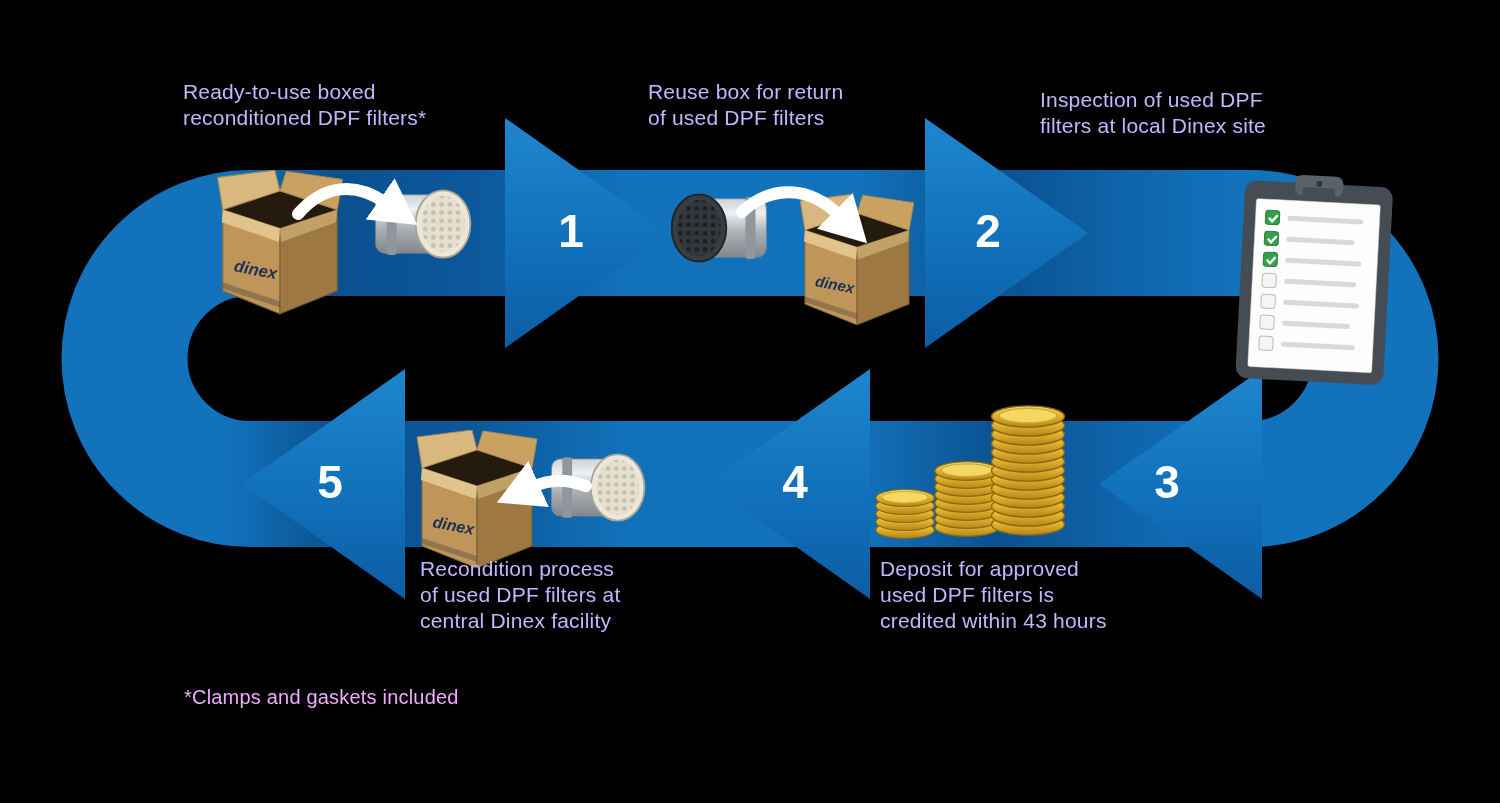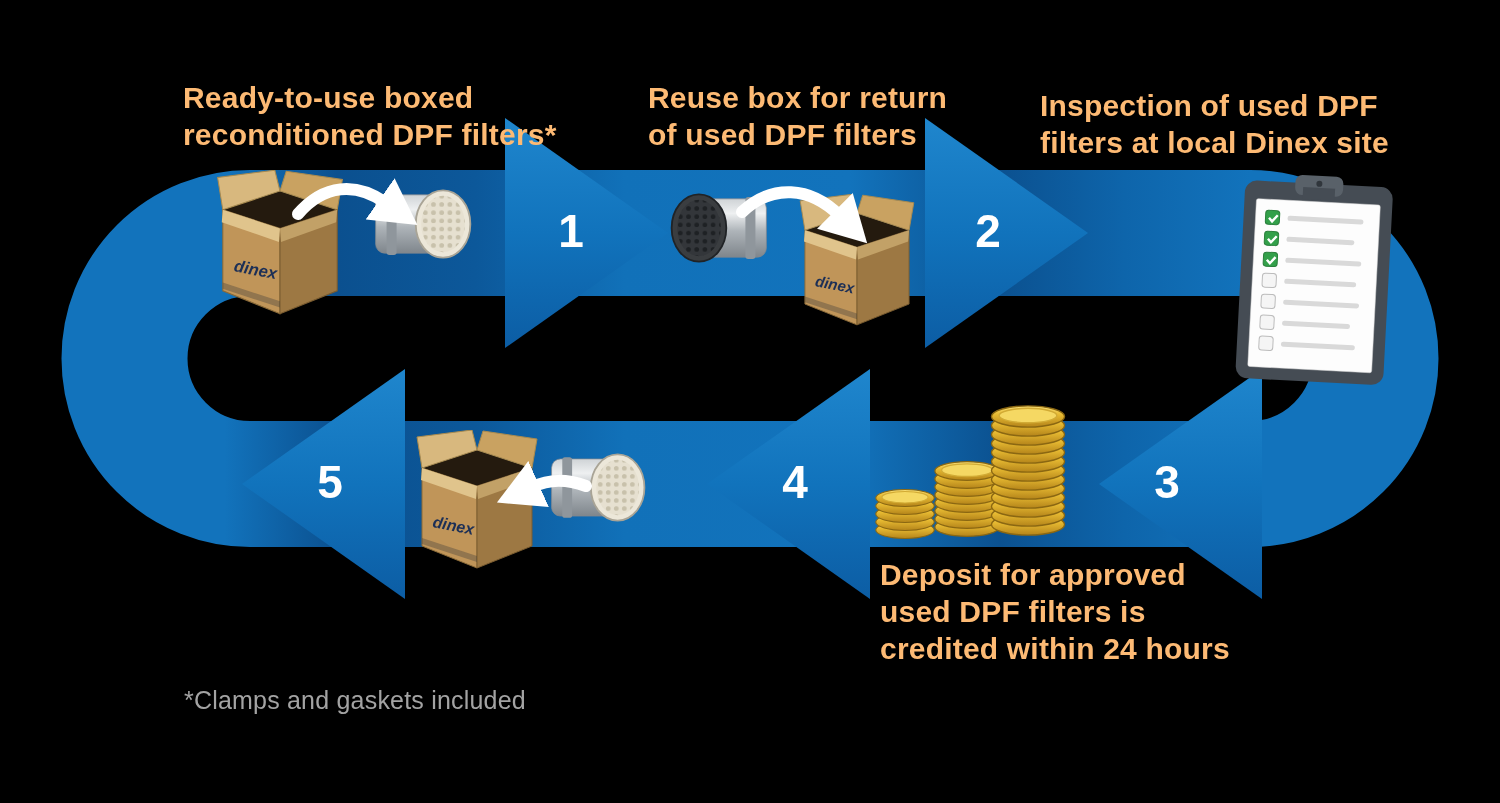--- a/index.html
+++ b/index.html
@@ -2,25 +2,25 @@
 <html><head>
 <meta charset="utf-8">
 <style>
   html,body{margin:0;padding:0;background:#000;}
   .stage{
     position:relative;width:1500px;height:803px;background:#000;overflow:hidden;
     font-family:"Liberation Sans",sans-serif;
   }
   .layer{position:absolute;inset:0;}
   .caption{
-    position:absolute;color:#fdba74;font-size:30px;line-height:1.24;
-    white-space:pre-line;font-weight:700;letter-spacing:.2px;
+    position:absolute;color:#c4b5fd;font-size:21px;line-height:1.24;
+    white-space:pre-line;font-weight:400;letter-spacing:.2px;
   }
   .foot{
-    position:absolute;color:#a3a3a3;font-size:25px;font-weight:500;letter-spacing:.2px;
+    position:absolute;color:#f0abfc;font-size:20px;font-weight:500;letter-spacing:.2px;
   }
   .step-num{
     position:absolute;transform:translate(-50%,-50%);color:#fff;
     font-size:46px;font-weight:700;
   }
 </style>
 </head>
 <body>
 
 <div class="stage">
@@ -195,17 +195,20 @@
   <div class="step-num" style="left:330px;top:482px">5</div>
 
   <div class="caption" style="left:183px;top:79px">Ready-to-use boxed
 reconditioned DPF filters*</div>
   <div class="caption" style="left:1040px;top:87px">Inspection of used DPF
 filters at local Dinex site</div>
   <div class="caption" style="left:648px;top:79px">Reuse box for return
 of used DPF filters</div>
   <div class="caption" style="left:880px;top:556px">Deposit for approved
 used DPF filters is
-credited within 24 hours</div>
+credited within 43 hours</div>
+  <div class="caption" style="left:420px;top:556px">Recondition process
+of used DPF filters at
+central Dinex facility</div>
 
   <div class="foot" style="left:184px;top:686px">*Clamps and gaskets included</div>
 
 </div>
 
 </body></html>

